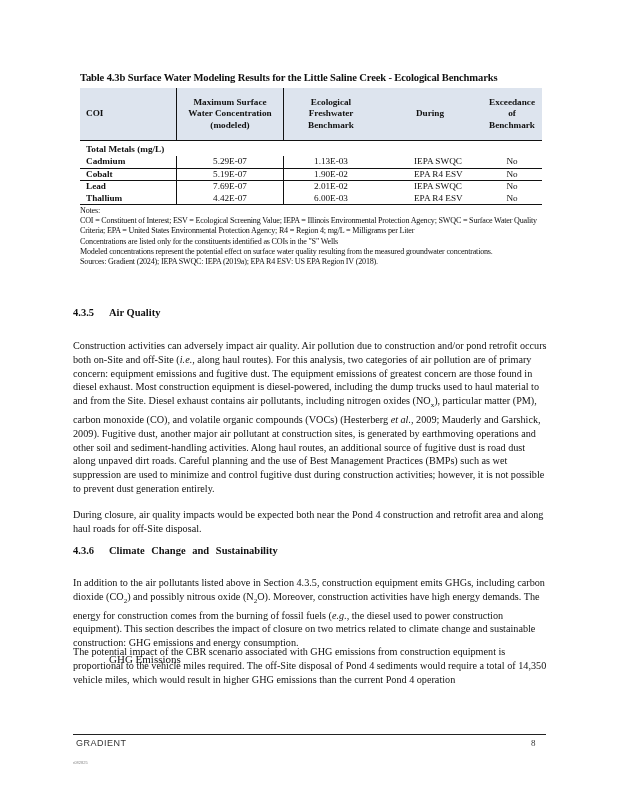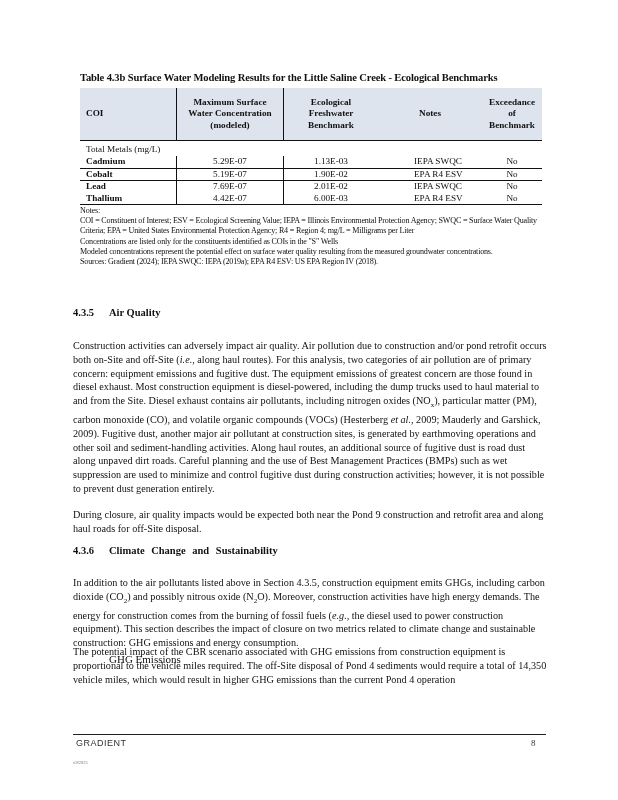--- a/index.html
+++ b/index.html
@@ -50,21 +50,21 @@
     table.results td {
       padding: 0 4px;
       height: 11.5px;
       line-height: 11.5px;
       text-align: center;
       white-space: nowrap;
     }
     table.results td.coi { text-align: left; padding-left: 6px; font-weight: bold; }
     table.results td.basis { text-align: left; padding-left: 36px; }
     table.results tr.group td {
-      font-weight: normal;
+      font-weight: bold;
       padding-top: 3px;
       height: 12px;
       text-align: left;
       padding-left: 6px;
     }
     table.results tr.line-below td { border-bottom: 1px solid #111; }
     table.results tr.last td { border-bottom: 1.5px solid #111; }
     .notes {
       position: absolute;
       left: 80px; top: 206px;
@@ -133,21 +133,21 @@
 <div class="page">
 
   <div class="table-title">Table 4.3b Surface Water Modeling Results for the Little Saline Creek - Ecological Benchmarks</div>
 
   <table class="results">
     <thead>
       <tr>
         <th class="coi-col divider" style="width:86px">COI</th>
         <th class="divider" style="width:98px">Maximum Surface Water Concentration (modeled)</th>
         <th style="width:86px">Ecological Freshwater Benchmark</th>
-        <th style="width:96px">Notes</th>
+        <th style="width:96px">During</th>
         <th>Exceedance of Benchmark</th>
       </tr>
     </thead>
     <tbody>
       <tr class="group">
         <td colspan="5">Total Metals (mg/L)</td>
       </tr>
       <tr class="line-below">
         <td class="coi divider">Cadmium</td>
         <td class="divider">5.29E-07</td>
@@ -189,21 +189,21 @@
 
   <div class="heading" style="top:307px">
     <span class="num">4.3.5</span><span>Air Quality</span>
   </div>
 
   <div class="body-text" style="top:339px">
     <p><span>Construction activities can adversely impact air quality.  Air pollution due to construction and/or pond retrofit occurs both on-Site and off-Site (</span><i>i.e.</i><span>, along haul routes).  For this analysis, two categories of air pollution are of primary concern:  equipment emissions and fugitive dust.  The equipment emissions of greatest concern are those found in diesel exhaust.  Most construction equipment is diesel-powered, including the dump trucks used to haul material to and from the Site.  Diesel exhaust contains air pollutants, including nitrogen oxides (NO</span><sub style="font-size:7px">x</sub><span>), particular matter (PM), carbon monoxide (CO), and volatile organic compounds (VOCs) (Hesterberg </span><i>et al.</i><span>, 2009; Mauderly and Garshick, 2009).  Fugitive dust, another major air pollutant at construction sites, is generated by earthmoving operations and other soil and sediment-handling activities.  Along haul routes, an additional source of fugitive dust is road dust along unpaved dirt roads.  Careful planning and the use of Best Management Practices (BMPs) such as wet suppression are used to minimize and control fugitive dust during construction activities; however, it is not possible to prevent dust generation entirely.</span></p>
   </div>
 
   <div class="body-text" style="top:508px">
-    <p>During closure, air quality impacts would be expected both near the Pond 9 construction and retrofit area and along haul roads for off-Site disposal.</p>
+    <p>During closure, air quality impacts would be expected both near the Pond 4 construction and retrofit area and along haul roads for off-Site disposal.</p>
   </div>
 
   <div class="heading" style="top:545px">
     <span class="num">4.3.6</span><span style="word-spacing:4px">Climate Change and Sustainability</span>
   </div>
 
   <div class="body-text" style="top:576px">
     <p><span>In addition to the air pollutants listed above in Section 4.3.5, construction equipment emits GHGs, including carbon dioxide (CO</span><sub style="font-size:7px">2</sub><span>) and possibly nitrous oxide (N</span><sub style="font-size:7px">2</sub><span>O).  Moreover, construction activities have high energy demands.  The energy for construction comes from the burning of fossil fuels (</span><i>e.g.</i><span>, the diesel used to power construction equipment).  This section describes the impact of closure on two metrics related to climate change and sustainable construction:  GHG emissions and energy consumption.</span></p>
   </div>
 

